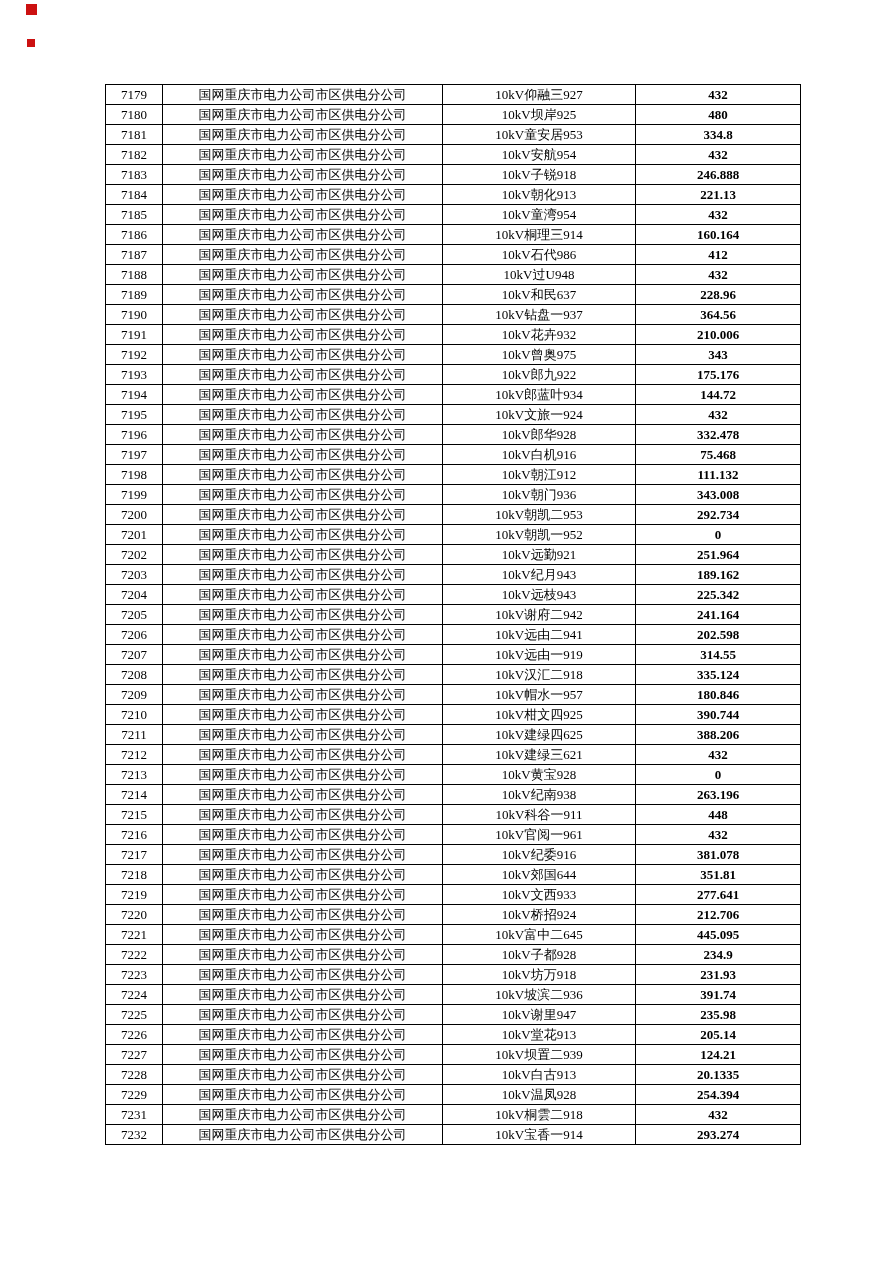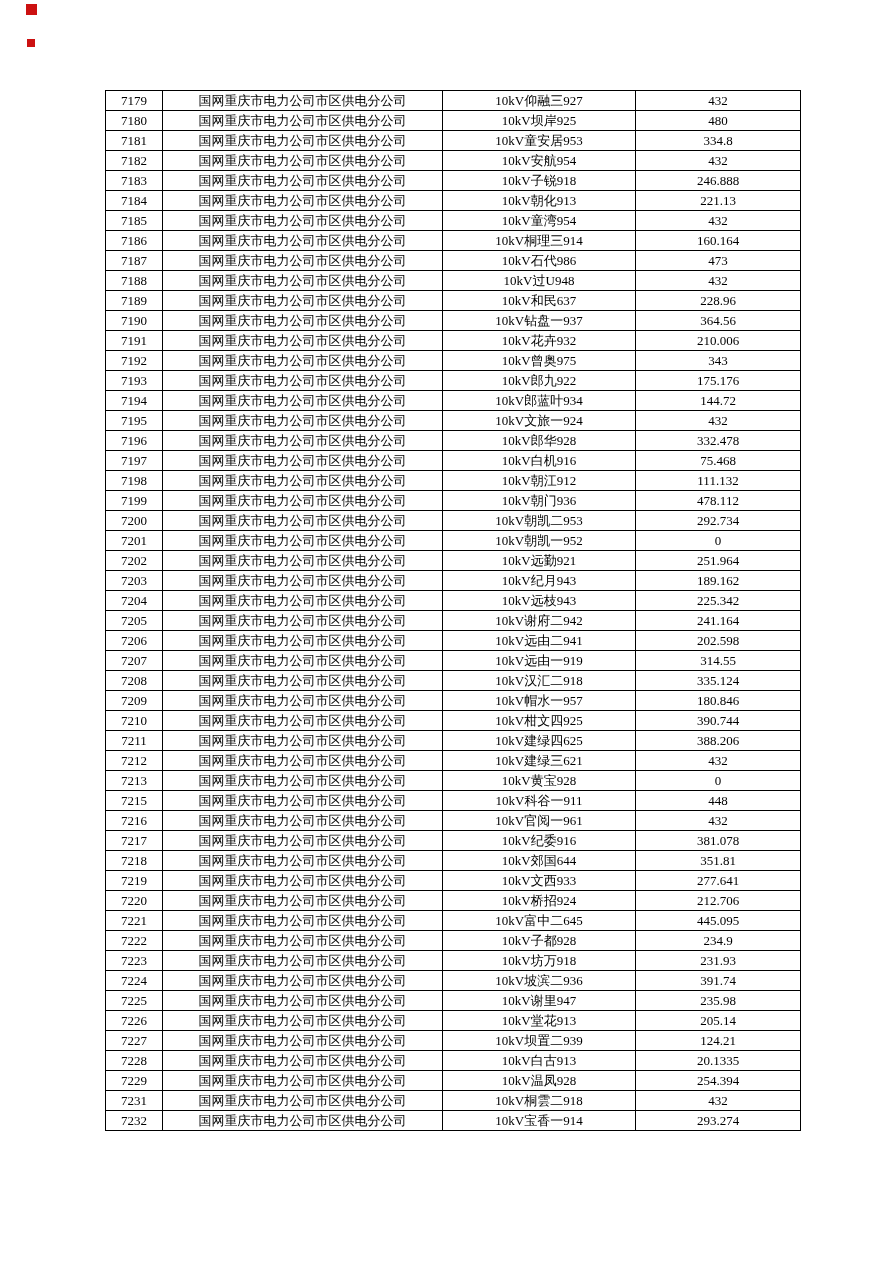--- a/index.html
+++ b/index.html
@@ -14,40 +14,40 @@
   .red-marker {
     position: absolute;
     background: #cc1111;
   }
   #marker1 { left: 26px; top: 4px;  width: 11px; height: 11px; }
   #marker2 { left: 27px; top: 39px; width: 8px;  height: 8px; }
 
   table.data-table {
     position: absolute;
     left: 105px;
-    top: 90px;
+    top: 84px;
     width: 683px;
     border-collapse: collapse;
     table-layout: fixed;
   }
   table.data-table td {
     border: 1px solid #000;
     height: 19px;
     padding: 0 2px;
     text-align: center;
     vertical-align: middle;
     font-size: 13px;
     line-height: 19px;
     white-space: nowrap;
     overflow: hidden;
   }
   td.col0 { width: 52px; }
   td.col1 { width: 275px; }
   td.col2 { width: 188px; }
-  td.col3 { width: 160px; }
+  td.col3 { width: 160px; font-weight: bold; }
 </style>
 </head>
 <body>
 
 <span class="red-marker" id="marker1"></span>
 <span class="red-marker" id="marker2"></span>
 
 <table class="data-table">
   <tbody id="table-body">
       <tr>
@@ -95,21 +95,21 @@
       <tr>
         <td class="col0">7186</td>
         <td class="col1">国网重庆市电力公司市区供电分公司</td>
         <td class="col2">10kV桐理三914</td>
         <td class="col3">160.164</td>
       </tr>
       <tr>
         <td class="col0">7187</td>
         <td class="col1">国网重庆市电力公司市区供电分公司</td>
         <td class="col2">10kV石代986</td>
-        <td class="col3">473</td>
+        <td class="col3">412</td>
       </tr>
       <tr>
         <td class="col0">7188</td>
         <td class="col1">国网重庆市电力公司市区供电分公司</td>
         <td class="col2">10kV过U948</td>
         <td class="col3">432</td>
       </tr>
       <tr>
         <td class="col0">7189</td>
         <td class="col1">国网重庆市电力公司市区供电分公司</td>
@@ -167,21 +167,21 @@
       <tr>
         <td class="col0">7198</td>
         <td class="col1">国网重庆市电力公司市区供电分公司</td>
         <td class="col2">10kV朝江912</td>
         <td class="col3">111.132</td>
       </tr>
       <tr>
         <td class="col0">7199</td>
         <td class="col1">国网重庆市电力公司市区供电分公司</td>
         <td class="col2">10kV朝门936</td>
-        <td class="col3">478.112</td>
+        <td class="col3">343.008</td>
       </tr>
       <tr>
         <td class="col0">7200</td>
         <td class="col1">国网重庆市电力公司市区供电分公司</td>
         <td class="col2">10kV朝凯二953</td>
         <td class="col3">292.734</td>
       </tr>
       <tr>
         <td class="col0">7201</td>
         <td class="col1">国网重庆市电力公司市区供电分公司</td>
@@ -252,20 +252,26 @@
         <td class="col0">7212</td>
         <td class="col1">国网重庆市电力公司市区供电分公司</td>
         <td class="col2">10kV建绿三621</td>
         <td class="col3">432</td>
       </tr>
       <tr>
         <td class="col0">7213</td>
         <td class="col1">国网重庆市电力公司市区供电分公司</td>
         <td class="col2">10kV黄宝928</td>
         <td class="col3">0</td>
+      </tr>
+      <tr>
+        <td class="col0">7214</td>
+        <td class="col1">国网重庆市电力公司市区供电分公司</td>
+        <td class="col2">10kV纪南938</td>
+        <td class="col3">263.196</td>
       </tr>
       <tr>
         <td class="col0">7215</td>
         <td class="col1">国网重庆市电力公司市区供电分公司</td>
         <td class="col2">10kV科谷一911</td>
         <td class="col3">448</td>
       </tr>
       <tr>
         <td class="col0">7216</td>
         <td class="col1">国网重庆市电力公司市区供电分公司</td>

